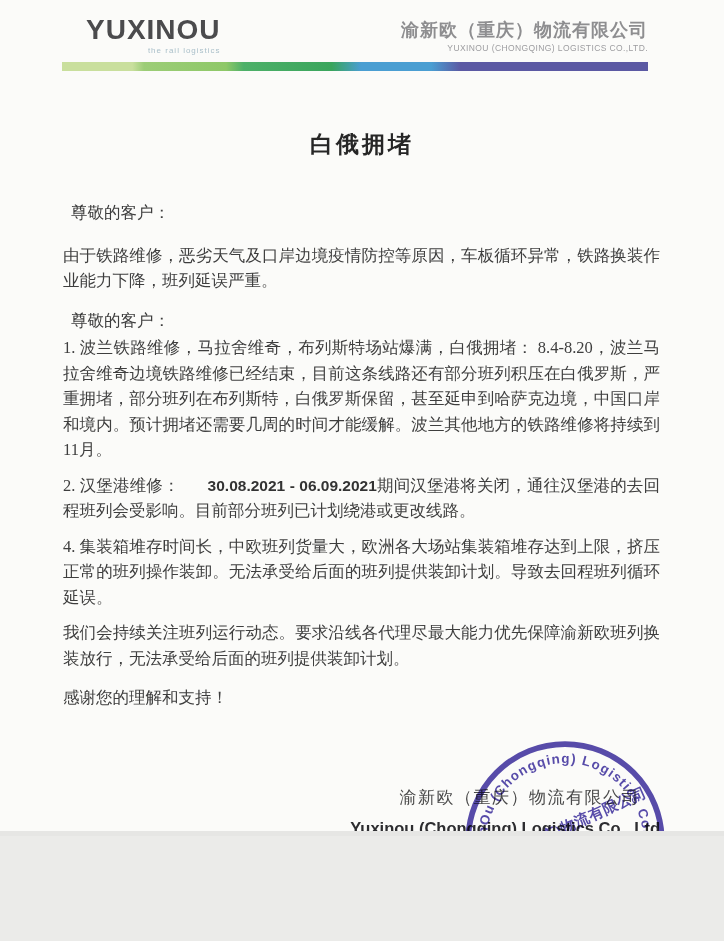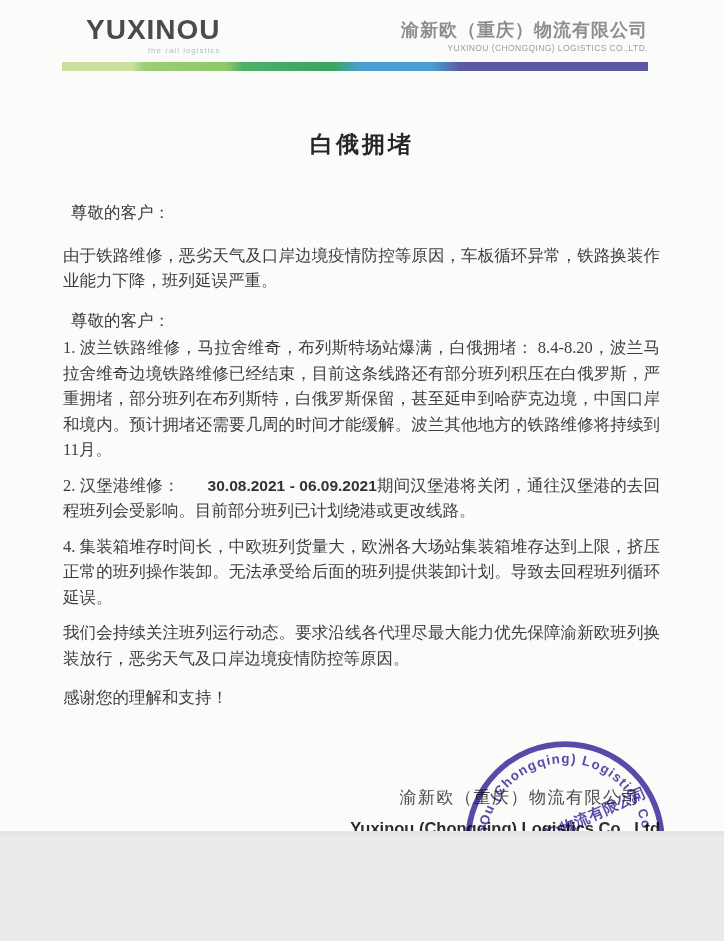--- a/index.html
+++ b/index.html
@@ -136,21 +136,21 @@
 
   <div class="doc-title">白俄拥堵</div>
 
   <div class="content">
     <p class="salutation">尊敬的客户：</p>
     <p class="intro">由于铁路维修，恶劣天气及口岸边境疫情防控等原因，车板循环异常，铁路换装作业能力下降，班列延误严重。</p>
     <p class="status-heading">尊敬的客户：</p>
     <p class="item">1. 波兰铁路维修，马拉舍维奇，布列斯特场站爆满，白俄拥堵：  8.4-8.20，波兰马拉舍维奇边境铁路维修已经结束，目前这条线路还有部分班列积压在白俄罗斯，严重拥堵，部分班列在布列斯特，白俄罗斯保留，甚至延申到哈萨克边境，中国口岸和境内。预计拥堵还需要几周的时间才能缓解。波兰其他地方的铁路维修将持续到11月。</p>
     <p class="item"><span>2. 汉堡港维修：</span><span class="dates-sans">30.08.2021 - 06.09.2021</span><span>期间汉堡港将关闭，通往汉堡港的去回程班列会受影响。目前部分班列已计划绕港或更改线路。</span></p>
     <p class="item">4. 集装箱堆存时间长，中欧班列货量大，欧洲各大场站集装箱堆存达到上限，挤压正常的班列操作装卸。无法承受给后面的班列提供装卸计划。导致去回程班列循环延误。</p>
-    <p class="closing">我们会持续关注班列运行动态。要求沿线各代理尽最大能力优先保障渝新欧班列换装放行，恶劣天气及口岸边境疫情防控等原因。</p>
+    <p class="closing">我们会持续关注班列运行动态。要求沿线各代理尽最大能力优先保障渝新欧班列换装放行，无法承受给后面的班列提供装卸计划。</p>
     <p class="thanks">感谢您的理解和支持！</p>
   </div>
 
   <div class="signature">
     <div class="sig-cn">渝新欧（重庆）物流有限公司</div>
     <div class="sig-en">Yuxinou (Chongqing) Logistics Co., Ltd</div>
     <div class="sig-date"><span>30</span><sup>th</sup><span> , May 2021</span></div>
   </div>
 
   <svg class="stamp" viewBox="0 0 200 200" xmlns="http://www.w3.org/2000/svg">

